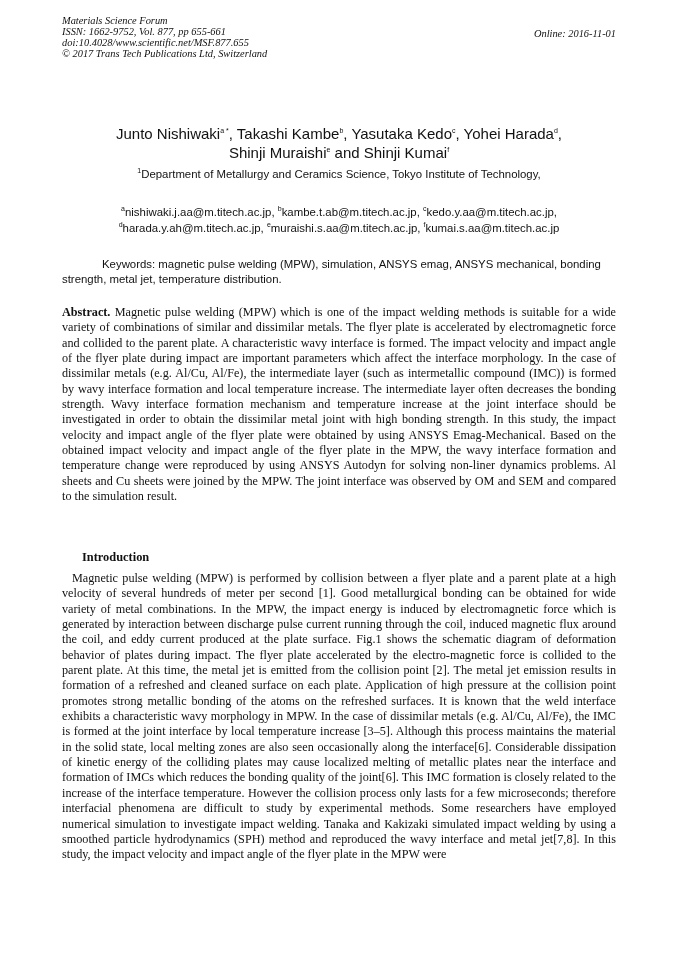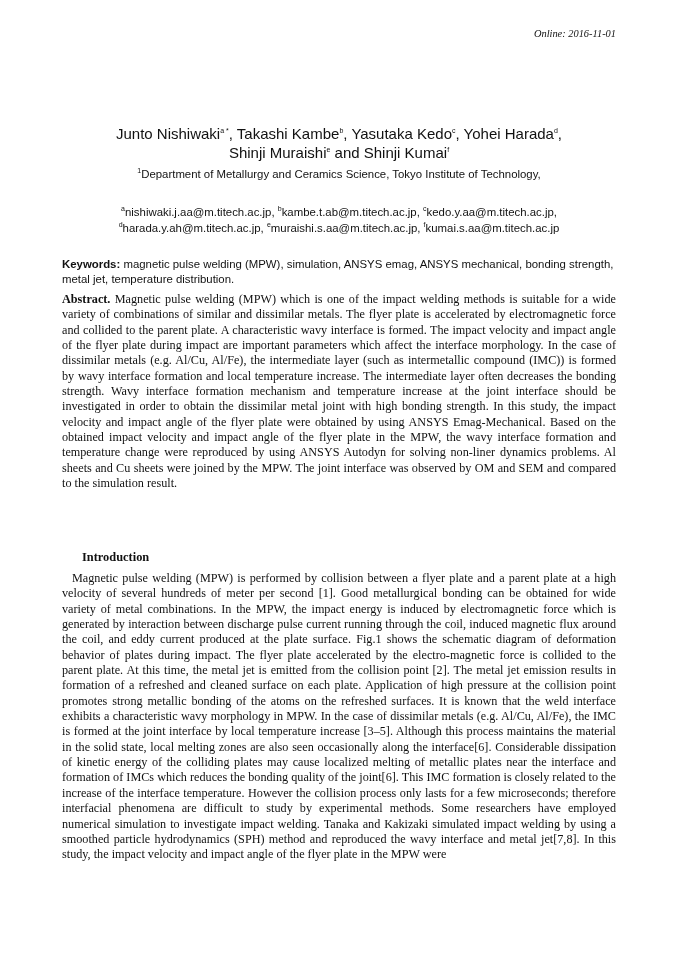--- a/index.html
+++ b/index.html
@@ -9,32 +9,38 @@
     .meta-left { left: 62px; top: 15px; }
     .meta-right { right: 62px; top: 28px; }
     .meta div { white-space: nowrap; }
     .center { position: absolute; left: 62px; width: 554px; text-align: center; font-family: "Liberation Sans", sans-serif; }
     .title { top: 81px; font-weight: bold; font-size: 15.3px; line-height: 19px; }
     .authors { top: 124px; font-size: 15px; line-height: 19px; }
     .affil { top: 166px; font-size: 11.4px; line-height: 17px; }
     .emails { top: 204px; font-size: 11.4px; line-height: 16px; }
     sup { font-size: 7px; vertical-align: super; line-height: 0; }
     .keywords { position: absolute; left: 62px; width: 556px; top: 257px; font-family: "Liberation Sans", sans-serif; font-size: 11.4px; line-height: 15px; text-align: left; }
-    .keywords b { font-weight: bold; }
+    .keywords b { font-weight: normal; margin-left: 40px; }
     .body-text { position: absolute; left: 62px; width: 554px; font-family: "Liberation Serif", serif; font-size: 12.2px; line-height: 15.35px; text-align: justify; }
-    .abstract { top: 292px; }
+    .abstract { top: 305px; }
     .abstract .lbl { font-weight: bold; }
     .section-heading { position: absolute; left: 62px; top: 550px; font-family: "Liberation Serif", serif; font-weight: bold; font-size: 12.4px; line-height: 15px; margin-left: 20px; }
     .intro { top: 571px; text-indent: 10px; }
   </style>
 </head>
 <body>
 
 <div class="page">
 
+  <div class="meta meta-left">
+    <div>Materials Science Forum</div>
+    <div>ISSN: 1662-9752, Vol. 877, pp 655-661</div>
+    <div>doi:10.4028/www.scientific.net/MSF.877.655</div>
+    <div>© 2017 Trans Tech Publications Ltd, Switzerland</div>
+  </div>
   <div class="meta meta-right">Online: 2016-11-01</div>
 
   <div class="center title">
   </div>
 
   <div class="center authors">
     <div>
       <span>Junto Nishiwaki</span><sup>a *</sup><span>, </span><span>Takashi Kambe</span><sup>b</sup><span>, </span><span>Yasutaka Kedo</span><sup>c</sup><span>, </span><span>Yohei Harada</span><sup>d</sup><span>,</span>
     </div>
     <div>

